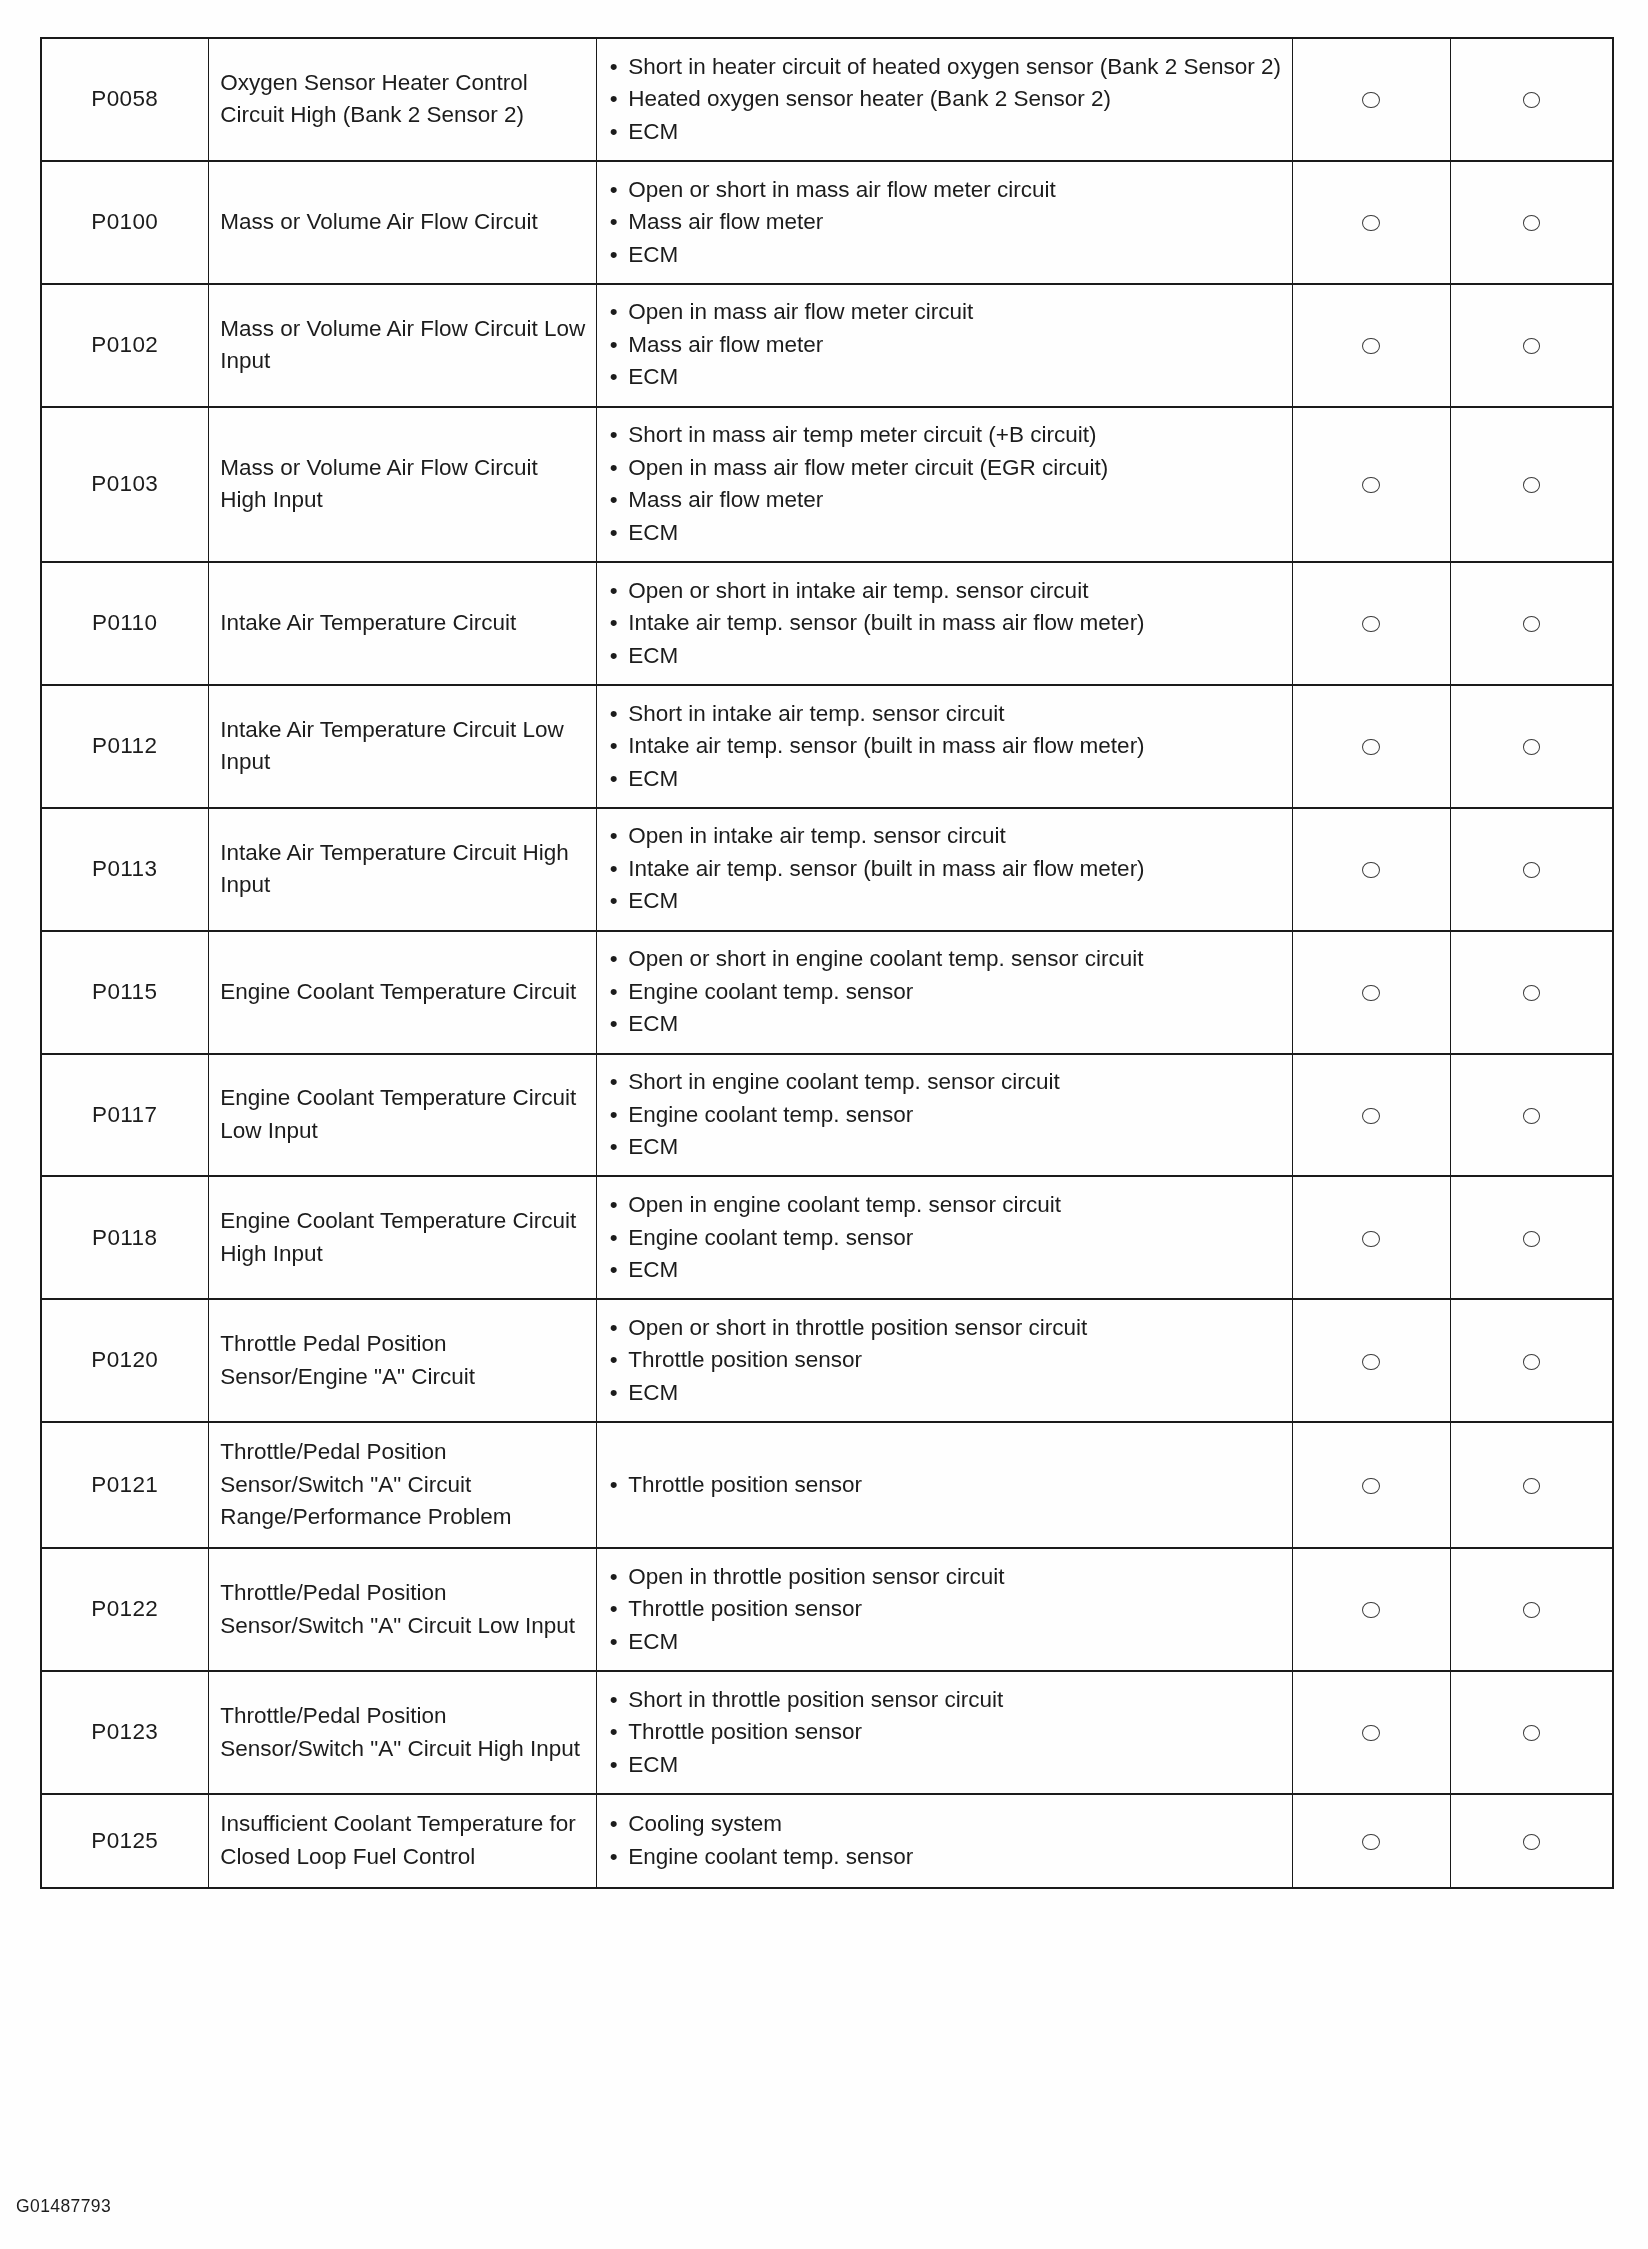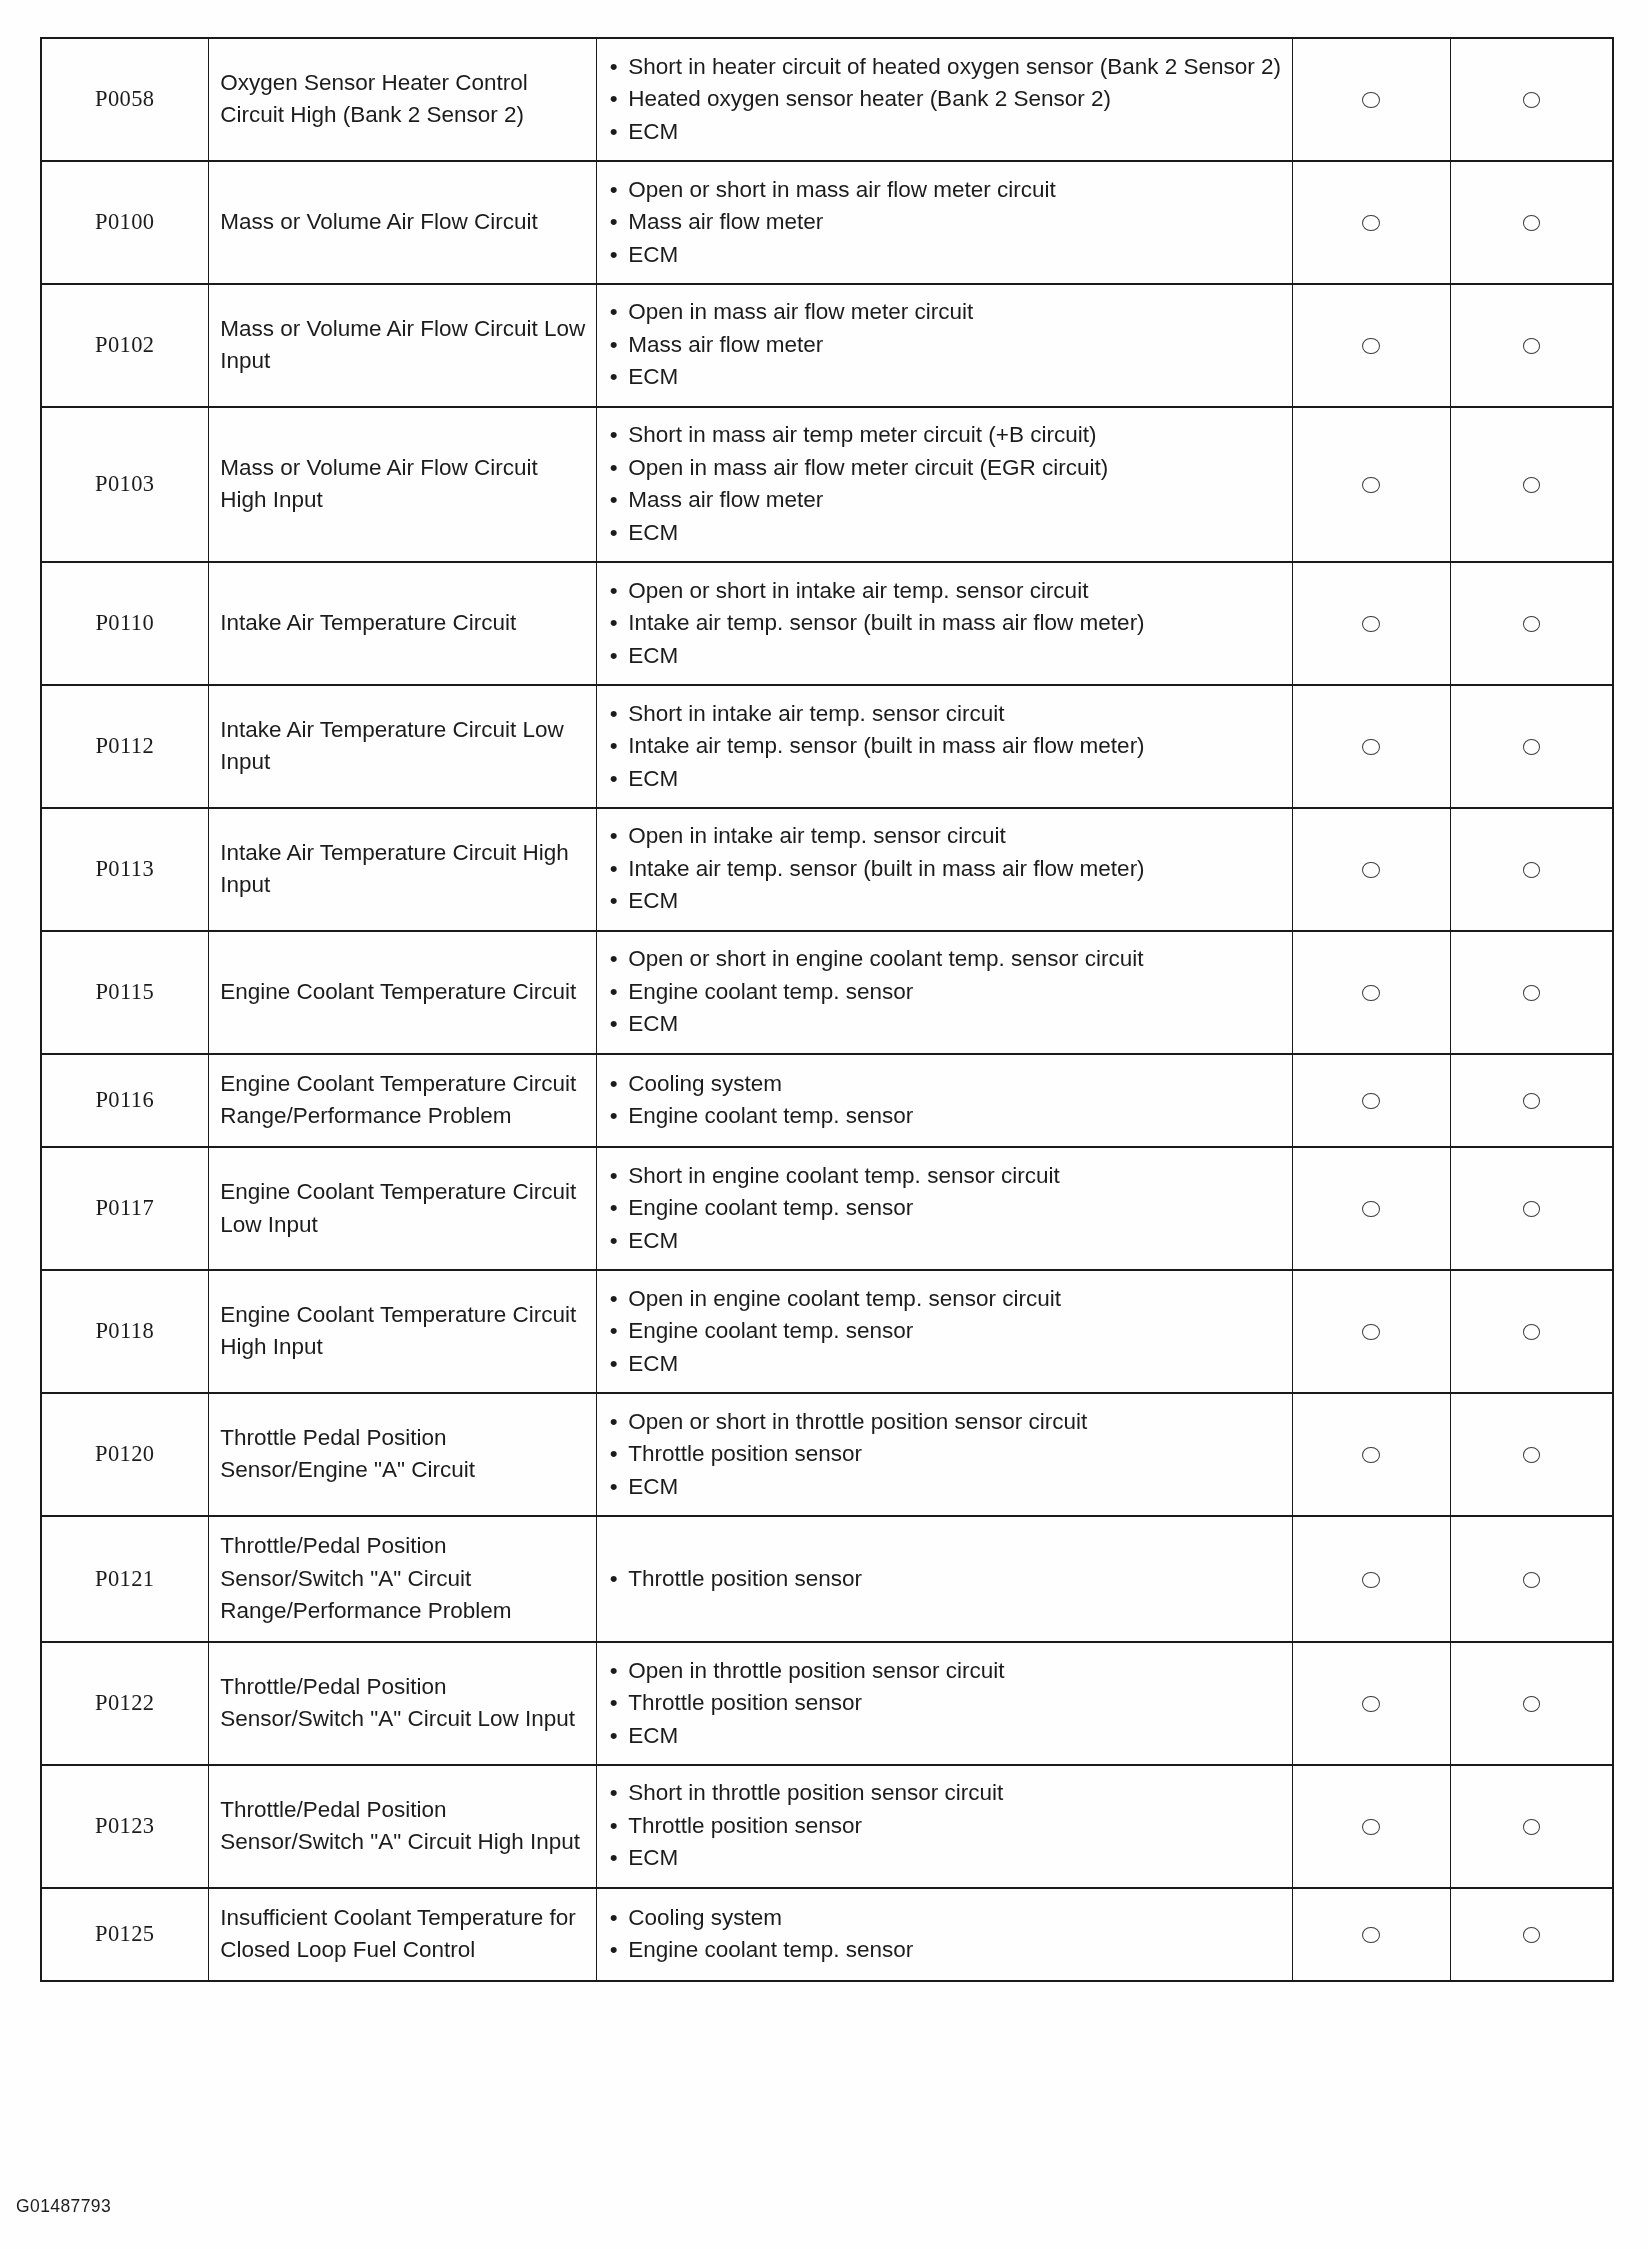--- a/index.html
+++ b/index.html
@@ -31,21 +31,20 @@
     border-top-width: 2.5px;
     border-bottom-width: 2.5px;
     vertical-align: middle;
     font-size: 22.5px;
     line-height: 32.5px;
   }
   td.code-cell {
     text-align: center;
     letter-spacing: 0.4px;
     padding: 13.3px 5px;
-    font-family: Liberation Serif, serif;
   }
   td.desc-cell {
     padding: 13.3px 10px 13.3px 11.7px;
   }
   td.areas-cell {
     padding: 11.7px 8.3px 11.7px 10px;
   }
   ul.areas-list {
     list-style: none;
   }
@@ -194,32 +193,20 @@
             <ul class="areas-list">
               <li class="area-item">Open or short in engine coolant temp. sensor circuit</li>
               <li class="area-item">Engine coolant temp. sensor</li>
               <li class="area-item">ECM</li>
             </ul>
           </td>
           <td class="ind-cell"><span class="circle"></span></td>
           <td class="ind-cell"><span class="circle"></span></td>
         </tr>
         <tr class="dtc-row">
-          <td class="code-cell">P0116</td>
-          <td class="desc-cell">Engine Coolant Temperature Circuit Range/Performance Problem</td>
-          <td class="areas-cell">
-            <ul class="areas-list">
-              <li class="area-item">Cooling system</li>
-              <li class="area-item">Engine coolant temp. sensor</li>
-            </ul>
-          </td>
-          <td class="ind-cell"><span class="circle"></span></td>
-          <td class="ind-cell"><span class="circle"></span></td>
-        </tr>
-        <tr class="dtc-row">
           <td class="code-cell">P0117</td>
           <td class="desc-cell">Engine Coolant Temperature Circuit Low Input</td>
           <td class="areas-cell">
             <ul class="areas-list">
               <li class="area-item">Short in engine coolant temp. sensor circuit</li>
               <li class="area-item">Engine coolant temp. sensor</li>
               <li class="area-item">ECM</li>
             </ul>
           </td>
           <td class="ind-cell"><span class="circle"></span></td>

